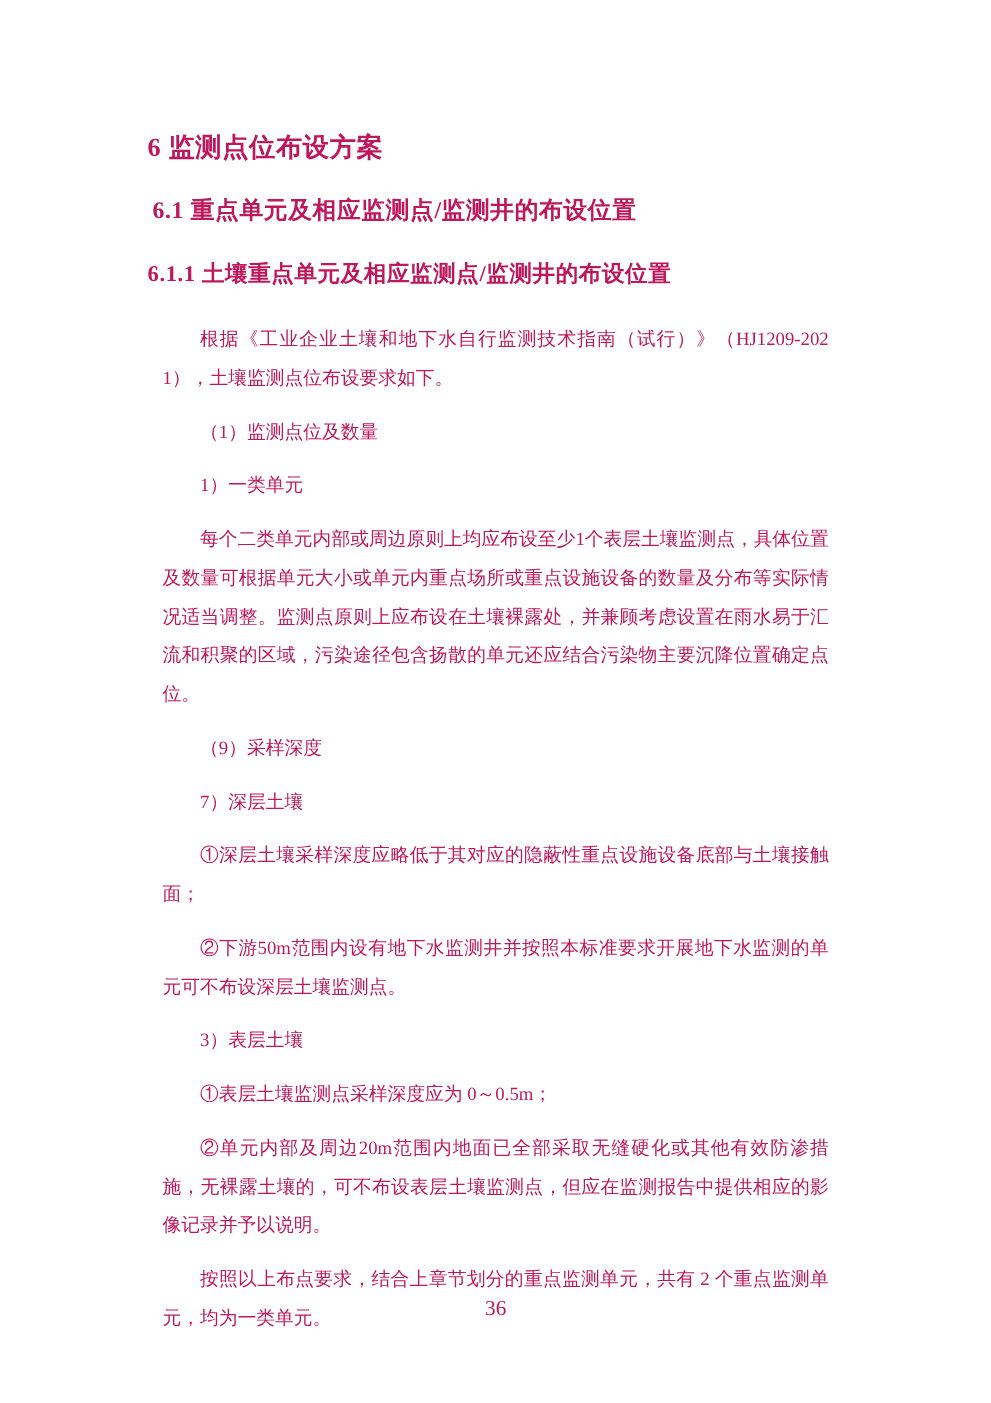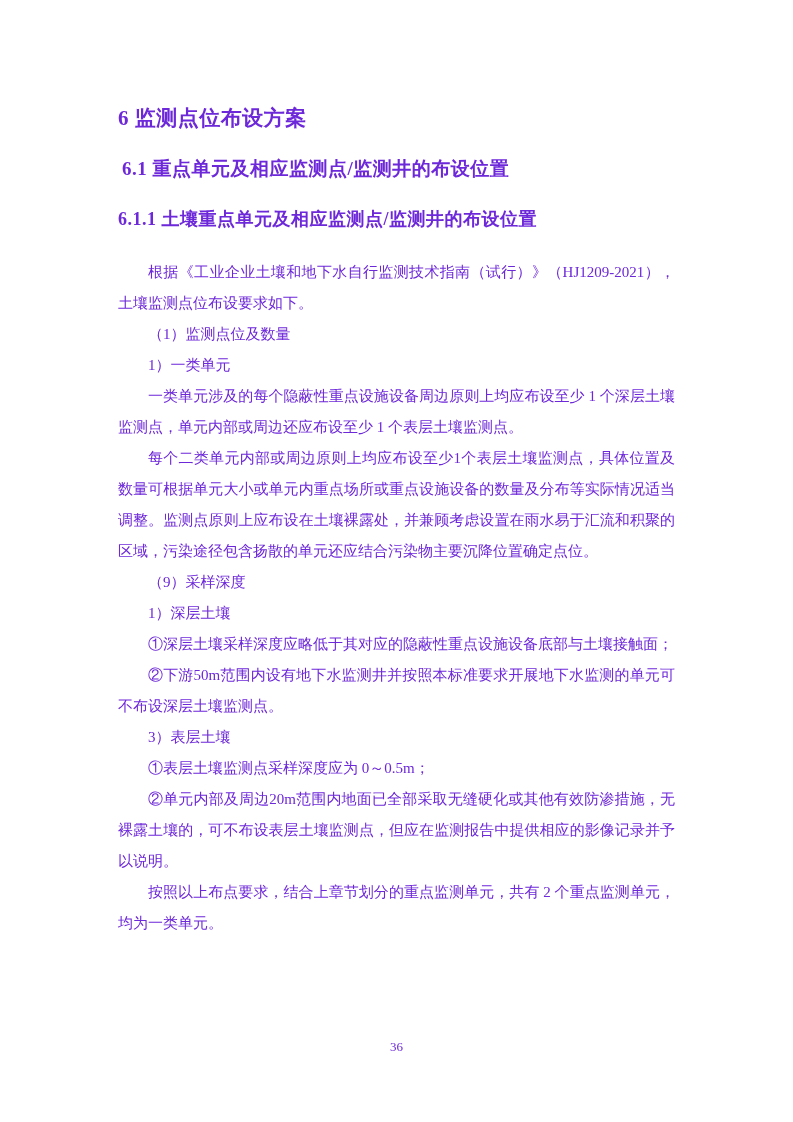--- a/index.html
+++ b/index.html
@@ -7,21 +7,21 @@
     padding: 0;
     background: #ffffff;
   }
   .page {
     position: relative;
     width: 793px;
     height: 1122px;
     background: #ffffff;
     overflow: hidden;
     font-family: "Liberation Serif", "DejaVu Serif", serif;
-    color: #6d28d9;
+    color: #be185d;
   }
   .content {
     position: absolute;
     left: 118px;
     top: 106px;
     width: 557px;
   }
   .h1 {
     font-size: 21px;
     font-weight: bold;
@@ -39,51 +39,50 @@
   .h3 {
     font-size: 18px;
     font-weight: bold;
     line-height: 21px;
     margin: 0 0 27px 0;
     letter-spacing: 0.5px;
   }
   .para {
     font-size: 15px;
     line-height: 31px;
-    margin: 0;
+    margin: 12px;
     text-align: justify;
     text-indent: 2em;
     word-break: break-all;
   }
   .pagenum {
     position: absolute;
     top: 1038px;
     left: 0;
     width: 793px;
     text-align: center;
-    font-size: 13px;
+    font-size: 17px;
     line-height: 18px;
   }
 </style>
 </head>
 <body>
 
 <div class="page">
   <div class="content">
     <h1 class="h1">6 监测点位布设方案</h1>
     <h2 class="h2">6.1 重点单元及相应监测点/监测井的布设位置</h2>
     <h3 class="h3">6.1.1 土壤重点单元及相应监测点/监测井的布设位置</h3>
 
     <p class="para">根据《工业企业土壤和地下水自行监测技术指南（试行）》（HJ1209-2021），土壤监测点位布设要求如下。</p>
     <p class="para">（1）监测点位及数量</p>
     <p class="para">1）一类单元</p>
-    <p class="para">一类单元涉及的每个隐蔽性重点设施设备周边原则上均应布设至少 1 个深层土壤监测点，单元内部或周边还应布设至少 1 个表层土壤监测点。</p>
     <p class="para">每个二类单元内部或周边原则上均应布设至少1个表层土壤监测点，具体位置及数量可根据单元大小或单元内重点场所或重点设施设备的数量及分布等实际情况适当调整。监测点原则上应布设在土壤裸露处，并兼顾考虑设置在雨水易于汇流和积聚的区域，污染途径包含扬散的单元还应结合污染物主要沉降位置确定点位。</p>
     <p class="para">（9）采样深度</p>
-    <p class="para">1）深层土壤</p>
+    <p class="para">7）深层土壤</p>
     <p class="para">①深层土壤采样深度应略低于其对应的隐蔽性重点设施设备底部与土壤接触面；</p>
     <p class="para">②下游50m范围内设有地下水监测井并按照本标准要求开展地下水监测的单元可不布设深层土壤监测点。</p>
     <p class="para">3）表层土壤</p>
     <p class="para">①表层土壤监测点采样深度应为 0～0.5m；</p>
     <p class="para">②单元内部及周边20m范围内地面已全部采取无缝硬化或其他有效防渗措施，无裸露土壤的，可不布设表层土壤监测点，但应在监测报告中提供相应的影像记录并予以说明。</p>
     <p class="para">按照以上布点要求，结合上章节划分的重点监测单元，共有 2 个重点监测单元，均为一类单元。</p>
   </div>
 
   <div class="pagenum">36</div>
 </div>

